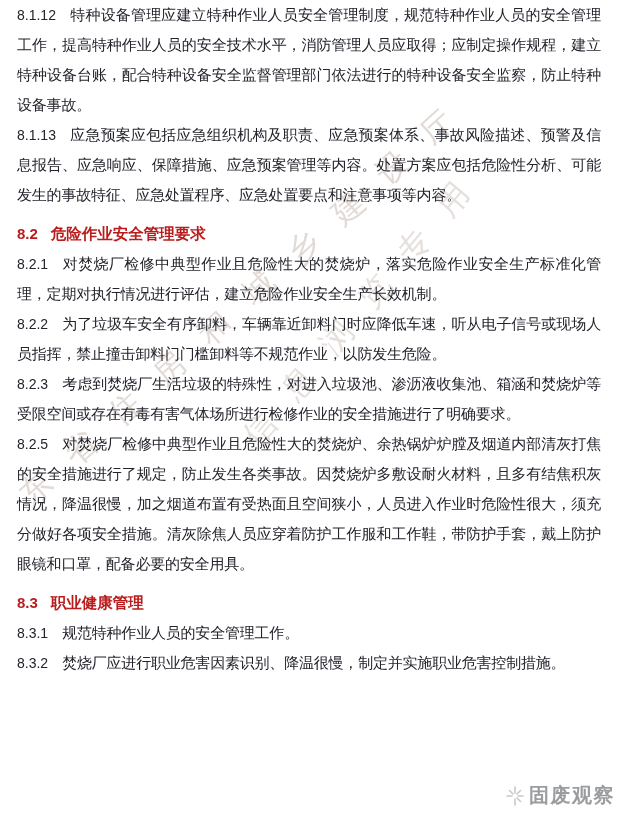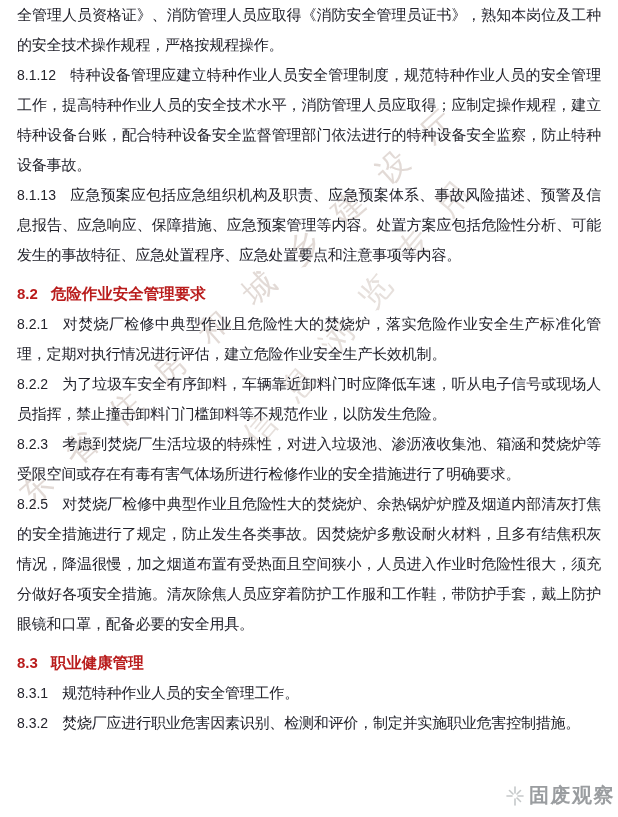--- a/index.html
+++ b/index.html
@@ -101,42 +101,41 @@
 </head>
 <body>
 
 <div class="page">
 
   <div class="watermark-line wm-1">广东省住房和城乡建设厅</div>
   <div class="watermark-line wm-2">信息浏览专用</div>
 
   <div class="content">
 
-    <p class="body-para"><span>全管理人员资格证》、消防管理人员应取得《消防安全管理员证书》，熟知本岗位及工种的安全技术操作规程，严格按规程操作。</span></p>
 
     <p class="body-para"><span class="clause-num">8.1.12</span><span>特种设备管理应建立特种作业人员安全管理制度，规范特种作业人员的安全管理工作，提高特种作业人员的安全技术水平，消防管理人员应取得；应制定操作规程，建立特种设备台账，配合特种设备安全监督管理部门依法进行的特种设备安全监察，防止特种设备事故。</span></p>
 
     <p class="body-para"><span class="clause-num">8.1.13</span><span>应急预案应包括应急组织机构及职责、应急预案体系、事故风险描述、预警及信息报告、应急响应、保障措施、应急预案管理等内容。处置方案应包括危险性分析、可能发生的事故特征、应急处置程序、应急处置要点和注意事项等内容。</span></p>
 
 
     <h2 class="section-heading"><span class="heading-num">8.2</span><span>危险作业安全管理要求</span></h2>
 
     <p class="body-para"><span class="clause-num">8.2.1</span><span>对焚烧厂检修中典型作业且危险性大的焚烧炉，落实危险作业安全生产标准化管理，定期对执行情况进行评估，建立危险作业安全生产长效机制。</span></p>
 
     <p class="body-para"><span class="clause-num">8.2.2</span><span>为了垃圾车安全有序卸料，车辆靠近卸料门时应降低车速，听从电子信号或现场人员指挥，禁止撞击卸料门门槛卸料等不规范作业，以防发生危险。</span></p>
 
     <p class="body-para"><span class="clause-num">8.2.3</span><span>考虑到焚烧厂生活垃圾的特殊性，对进入垃圾池、渗沥液收集池、箱涵和焚烧炉等受限空间或存在有毒有害气体场所进行检修作业的安全措施进行了明确要求。</span></p>
 
     <p class="body-para"><span class="clause-num">8.2.5</span><span>对焚烧厂检修中典型作业且危险性大的焚烧炉、余热锅炉炉膛及烟道内部清灰打焦的安全措施进行了规定，防止发生各类事故。因焚烧炉多敷设耐火材料，且多有结焦积灰情况，降温很慢，加之烟道布置有受热面且空间狭小，人员进入作业时危险性很大，须充分做好各项安全措施。清灰除焦人员应穿着防护工作服和工作鞋，带防护手套，戴上防护眼镜和口罩，配备必要的安全用具。</span></p>
 
     <h2 class="section-heading heading-83"><span class="heading-num">8.3</span><span>职业健康管理</span></h2>
 
     <p class="body-para"><span class="clause-num">8.3.1</span><span>规范特种作业人员的安全管理工作。</span></p>
 
-    <p class="body-para"><span class="clause-num">8.3.2</span><span>焚烧厂应进行职业危害因素识别、检测和评价，制定并实施职业危害控制措施。</span></p>
+    <p class="body-para"><span class="clause-num">8.3.2</span><span>焚烧厂应进行职业危害因素识别、降温很慢，制定并实施职业危害控制措施。</span></p>
 
   </div>
 
   <div class="logo">
     <svg class="sparkle" viewBox="0 0 24 24" fill="none" stroke="#9aa0a2" stroke-width="1.6" stroke-linecap="round">
       <path d="M12 3 L12 9"></path>
       <path d="M12 15 L12 21"></path>
       <path d="M4 12 L9 12"></path>
       <path d="M15 12 L20 12"></path>
       <path d="M6.5 6.5 L10 10"></path>

